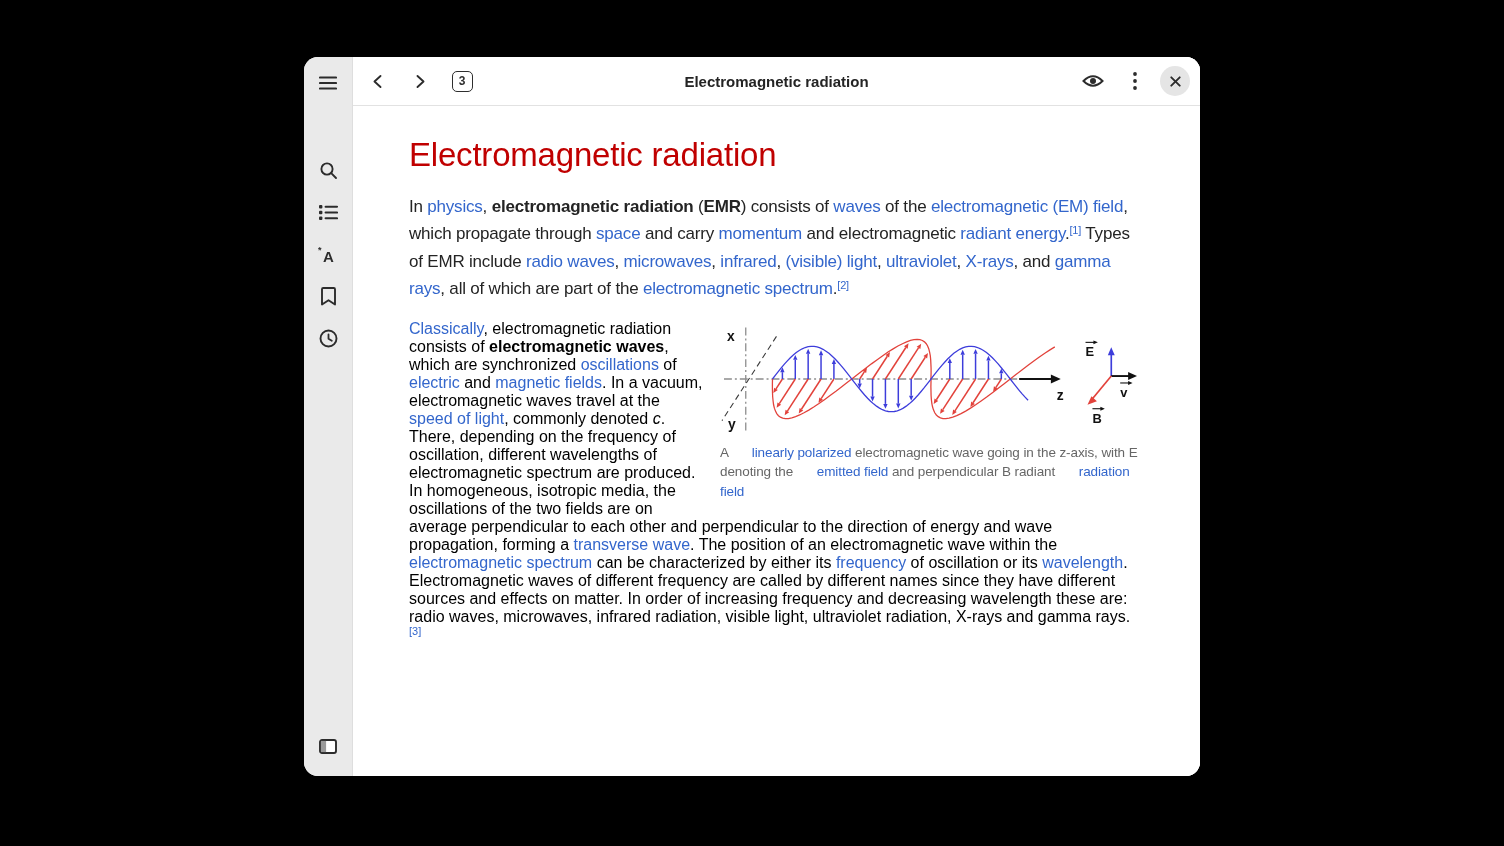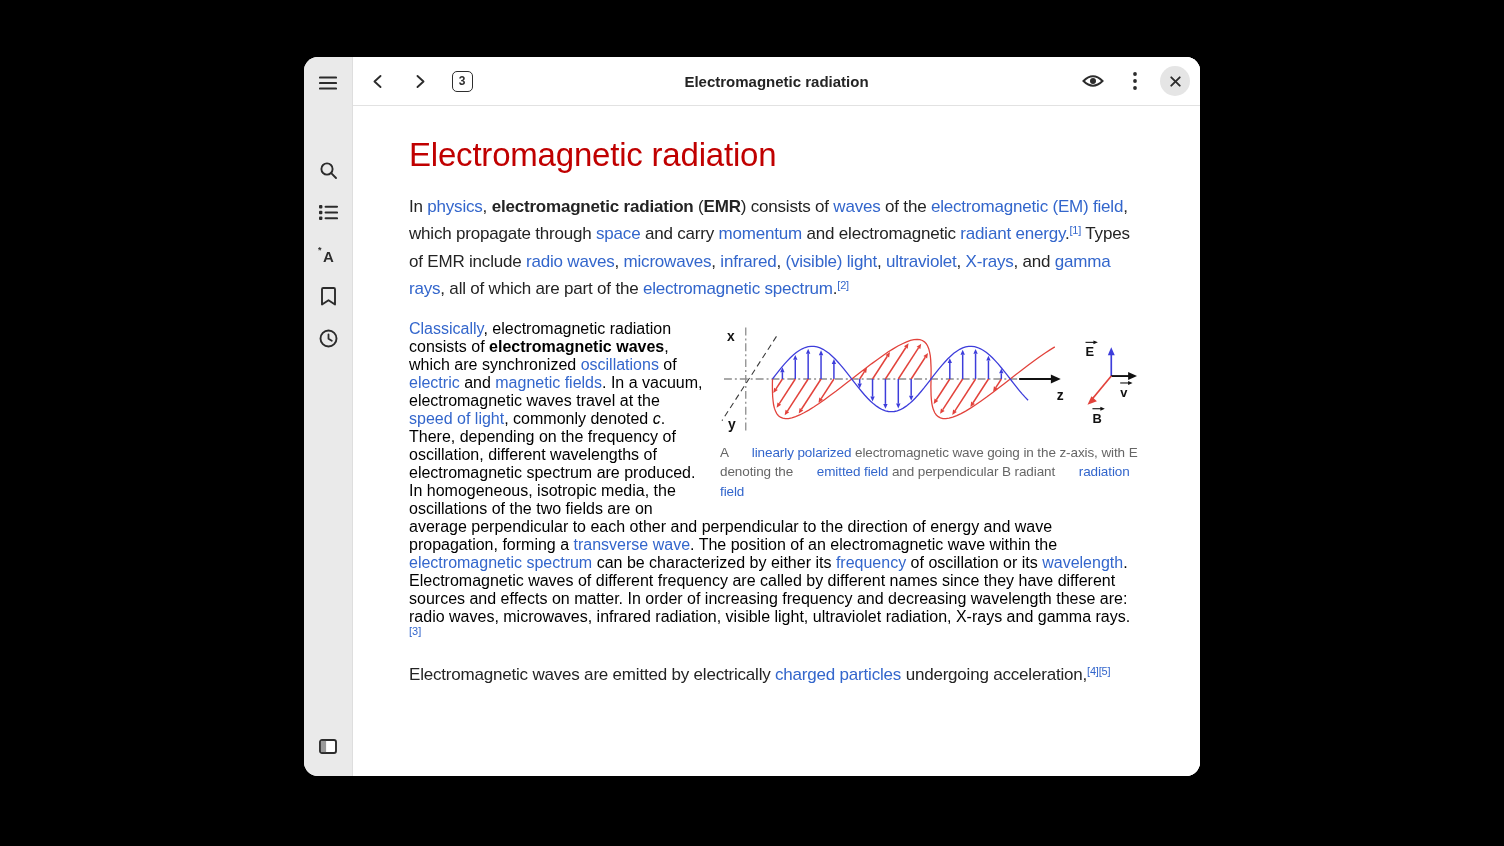--- a/index.html
+++ b/index.html
@@ -280,17 +280,16 @@
                   <polygon points="416.5,59 412,57 412,61"></polygon>
                   <polygon points="388.5,85 384,83 384,87"></polygon>
                 </g>
               </g>
             </svg>
             <figcaption><span>A </span><a>linearly polarized</a><span> electromagnetic wave going in the z-axis, with E denoting the </span><a>emitted field</a><span> and perpendicular B radiant </span><a>radiation field</a></figcaption>
           </figure>
           <span><a>Classically</a><span>, electromagnetic radiation consists of </span><b>electromagnetic waves</b><span>, which are synchronized </span><a>oscillations</a><span> of </span><a>electric</a><span> and </span><a>magnetic fields</a><span>. In a vacuum, electromagnetic waves travel at the </span><a>speed of light</a><span>, commonly denoted </span><i>c</i><span>. There, depending on the frequency of oscillation, different wavelengths of electromagnetic spectrum are produced. In homogeneous, isotropic media, the oscillations of the two fields are on average perpendicular to each other and perpendicular to the direction of energy and wave propagation, forming a </span><a>transverse wave</a><span>. The position of an electromagnetic wave within the </span><a>electromagnetic spectrum</a><span> can be characterized by either its </span><a>frequency</a><span> of oscillation or its </span><a>wavelength</a><span>. Electromagnetic waves of different frequency are called by different names since they have different sources and effects on matter. In order of increasing frequency and decreasing wavelength these are: radio waves, microwaves, infrared radiation, visible light, ultraviolet radiation, X-rays and gamma rays.</span><sup class="ref">[3]</sup></span>
         <p></p>
 
-        <p><span>Electromagnetic waves are emitted by electrically </span><a>charged particles</a><span> undergoing acceleration,</span><sup class="ref">[4][5]</sup></p>
       </div>
     </div>
   </div>
 </div>
 
 </body></html>

